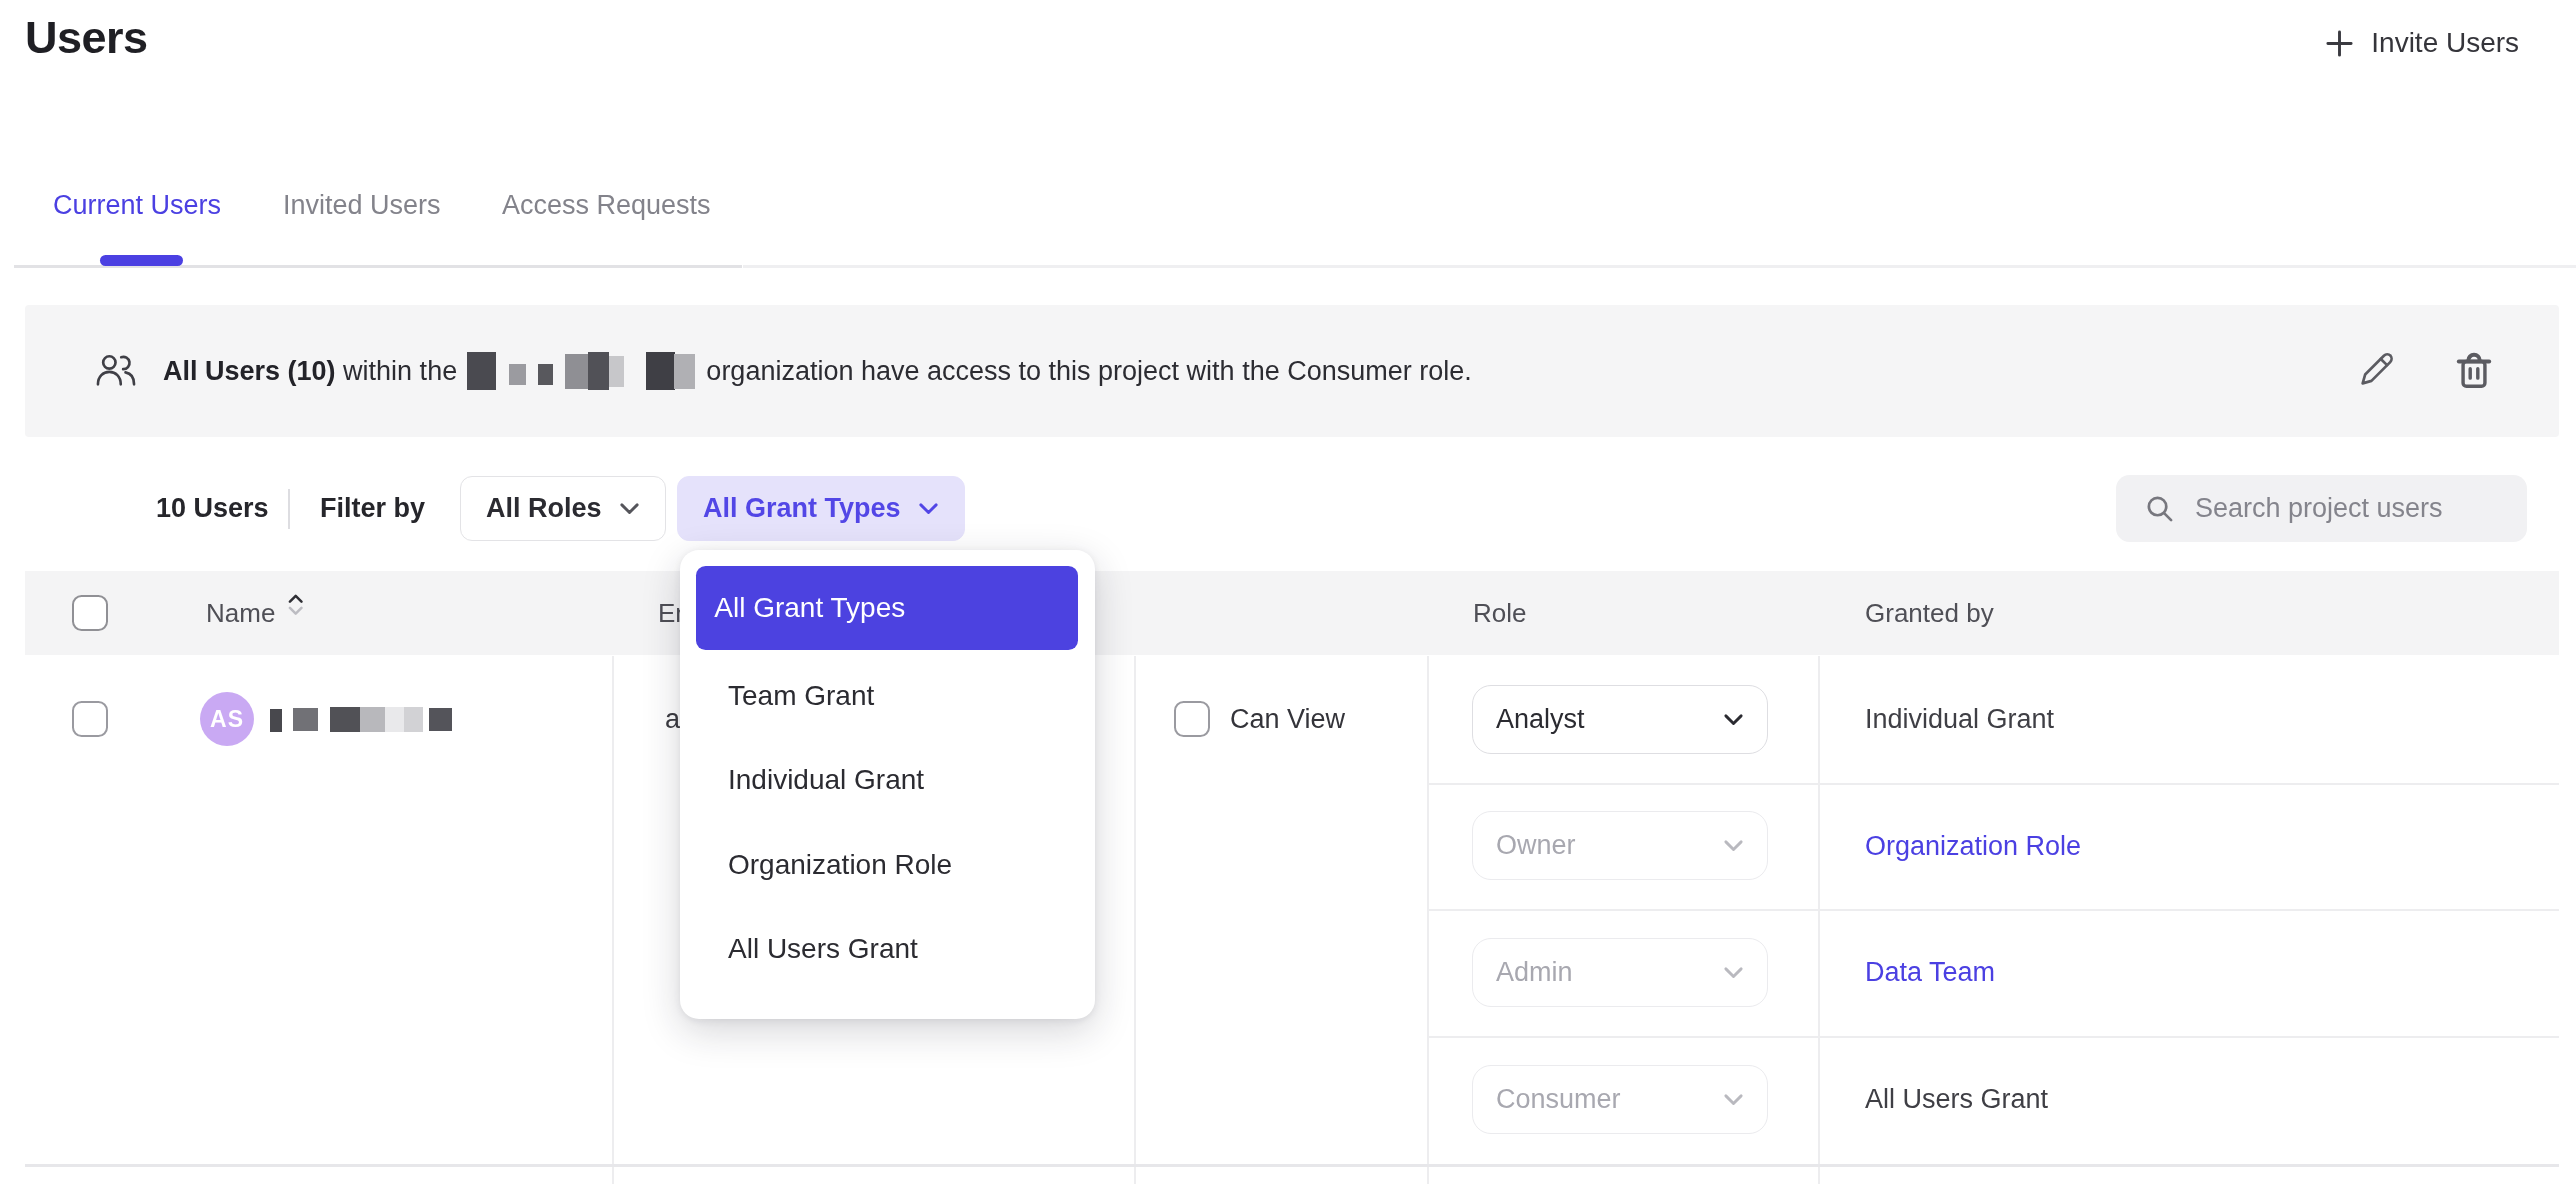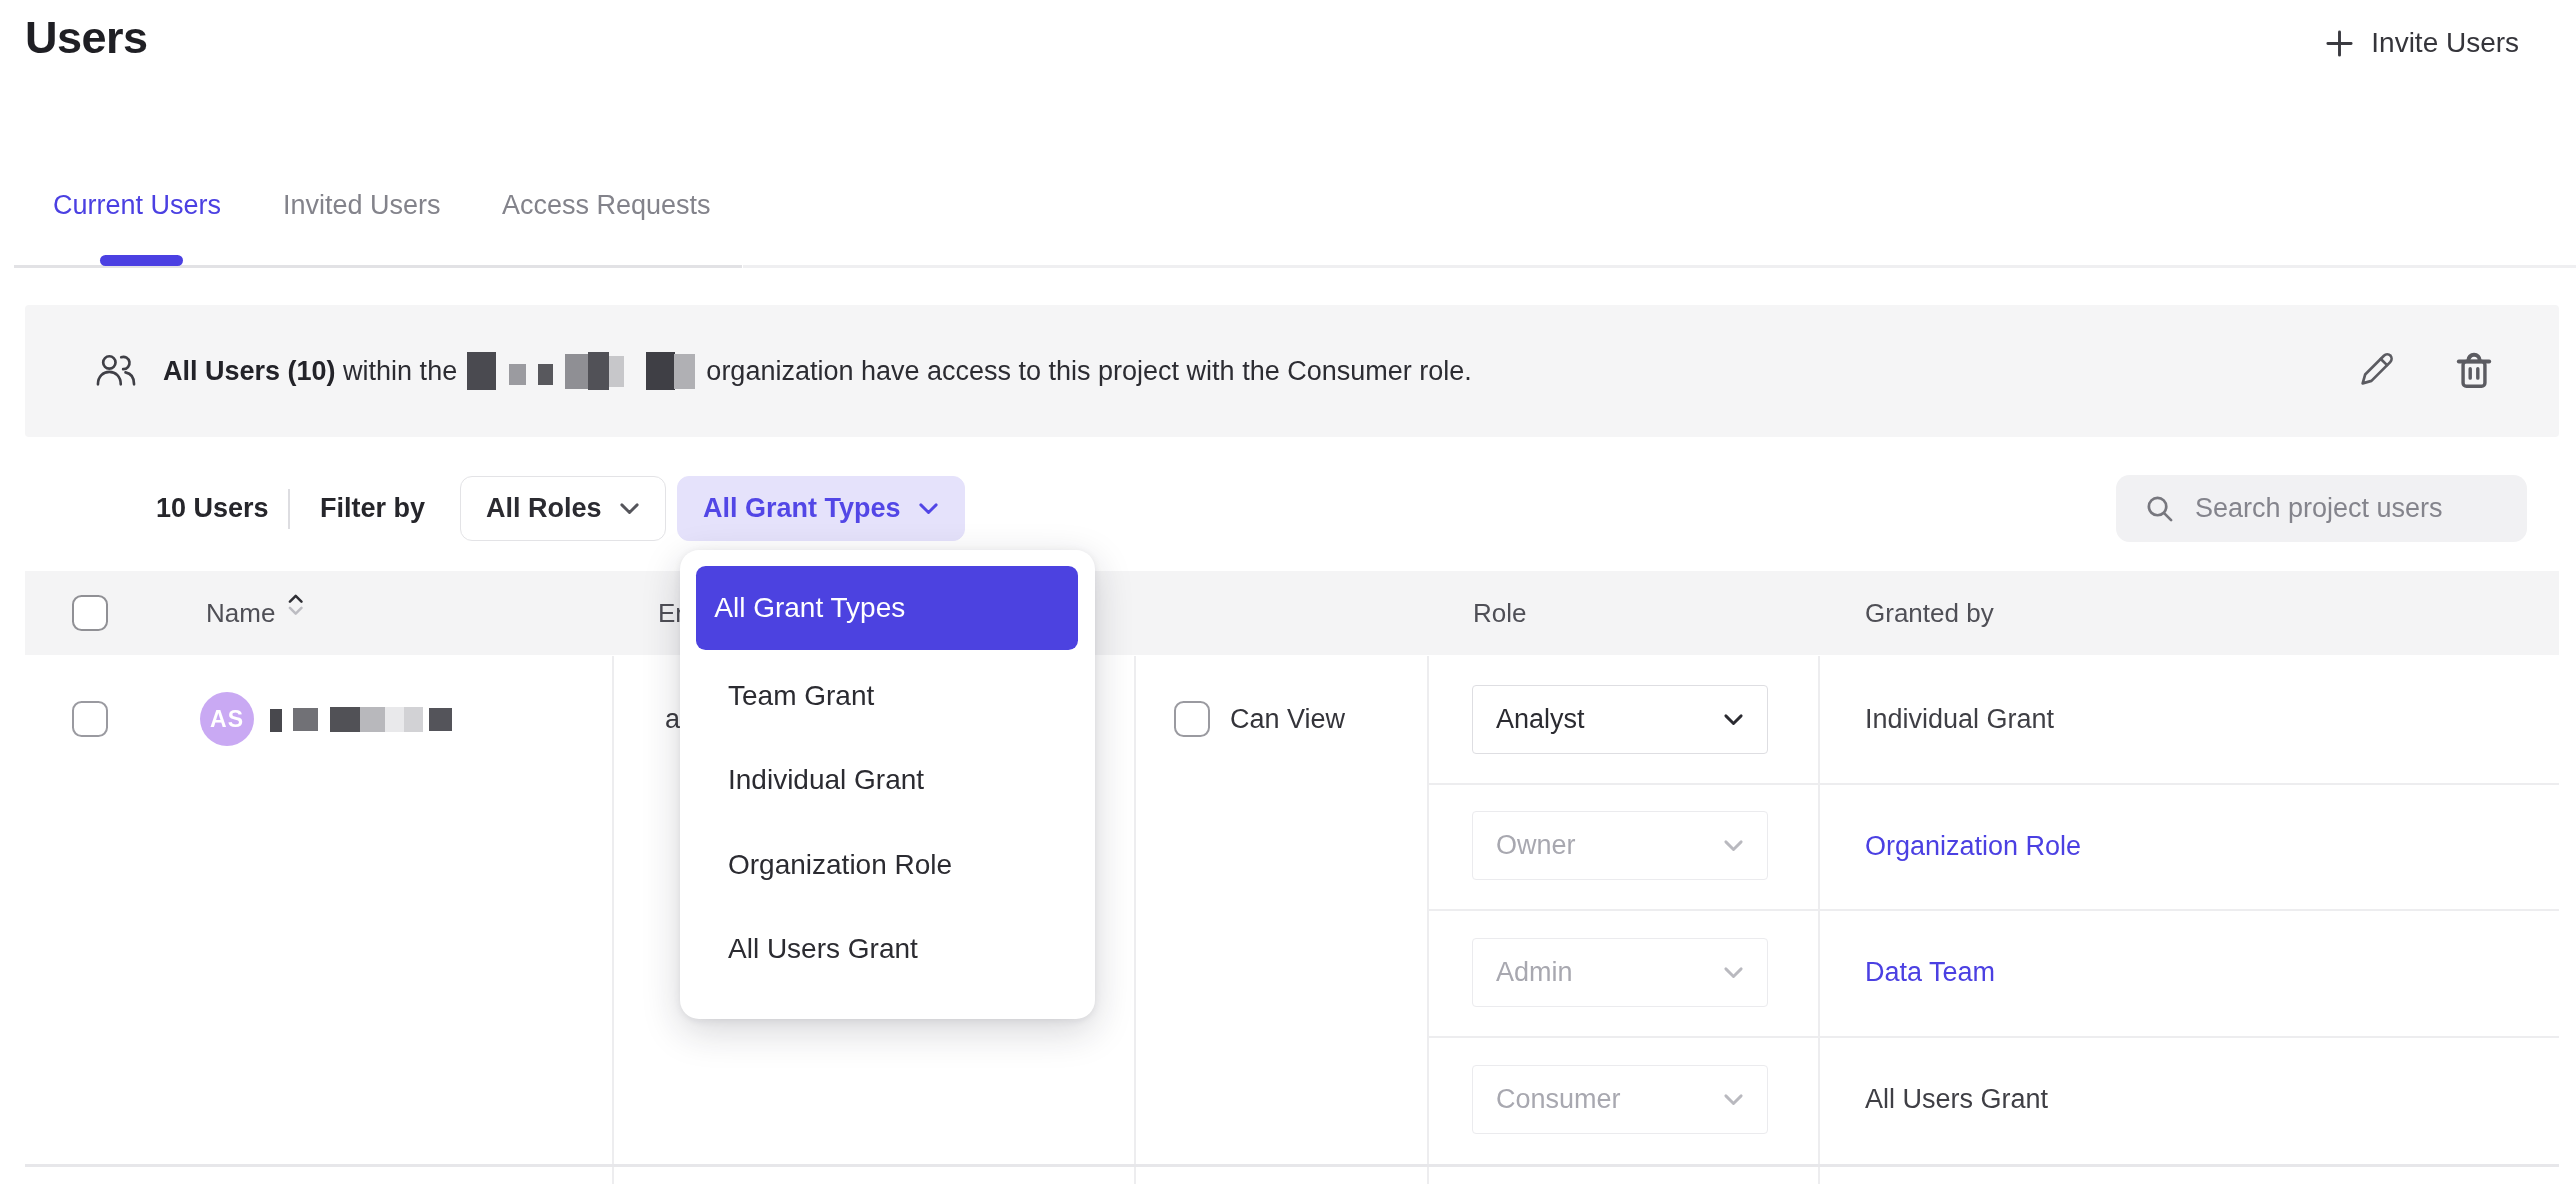--- a/index.html
+++ b/index.html
@@ -105,21 +105,21 @@
 
   .avatar { position:absolute; left:175px; top:36px; width:54px; height:54px; border-radius:50%;
     background:#c9a9f3; color:#ffffff; font-size:23px; font-weight:600; letter-spacing:1px;
     display:flex; align-items:center; justify-content:center; }
   .name-wrap { position:absolute; left:245px; top:51px; }
   .email-frag { position:absolute; left:640px; top:0; height:127px; line-height:127px;
     font-size:27px; color:#3a3a40; }
   .cv-label { position:absolute; left:1205px; top:0; height:127px; line-height:127px;
     font-size:27px; color:#34343a; }
 
-  .role-select { position:absolute; left:1447px; width:296px; height:69px; border-radius:4px;
+  .role-select { position:absolute; left:1447px; width:296px; height:69px; border-radius:19px;
     background:#ffffff; display:flex; align-items:center; justify-content:space-between;
     padding:0 23px; font-size:27px; cursor:pointer;gap:17px; }
   .role-select.enabled { border:1.9px solid #dedee2; color:#2b2b31; font-weight:500; }
   .role-select.enabled svg { color:#2b2b31; }
   .role-select.disabled { border:1.9px solid #ebebee; color:#a8a8b0; }
   .role-select.disabled svg { color:#b9b9bf; }
   .g-0{top:29px;} .g-1{top:155px;} .g-2{top:282px;} .g-3{top:409px;}
 
   .granted { position:absolute; left:1840px; height:127px; line-height:127px; font-size:27px; color:#3f3f45; }
   .granted.link { color:#4b40e2; cursor:pointer; }

